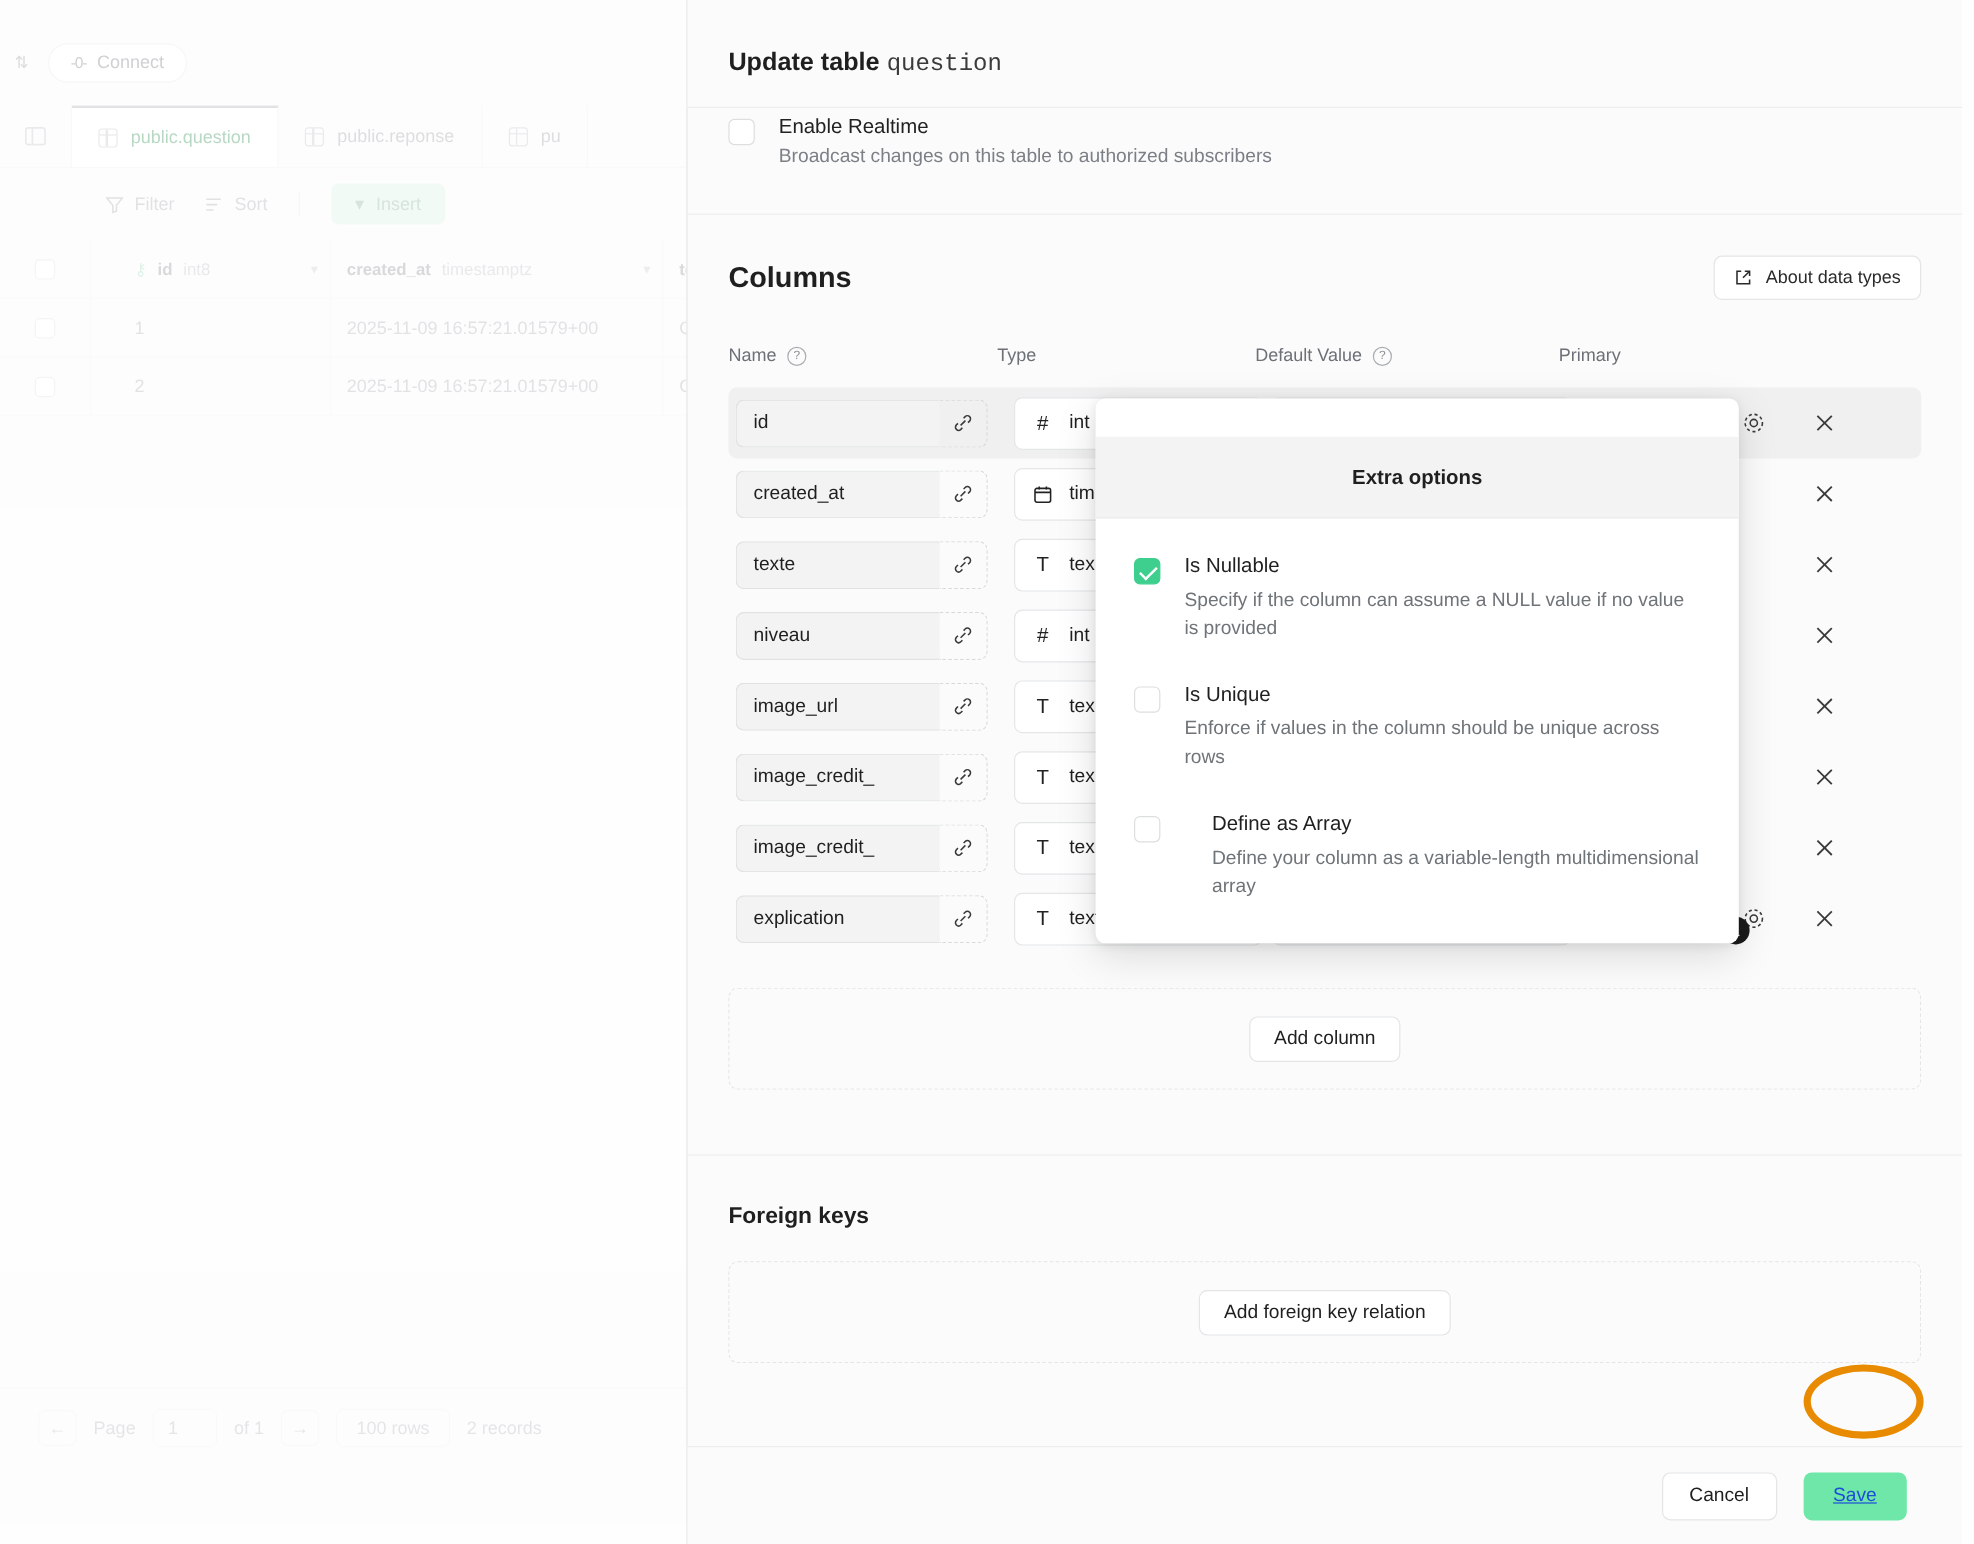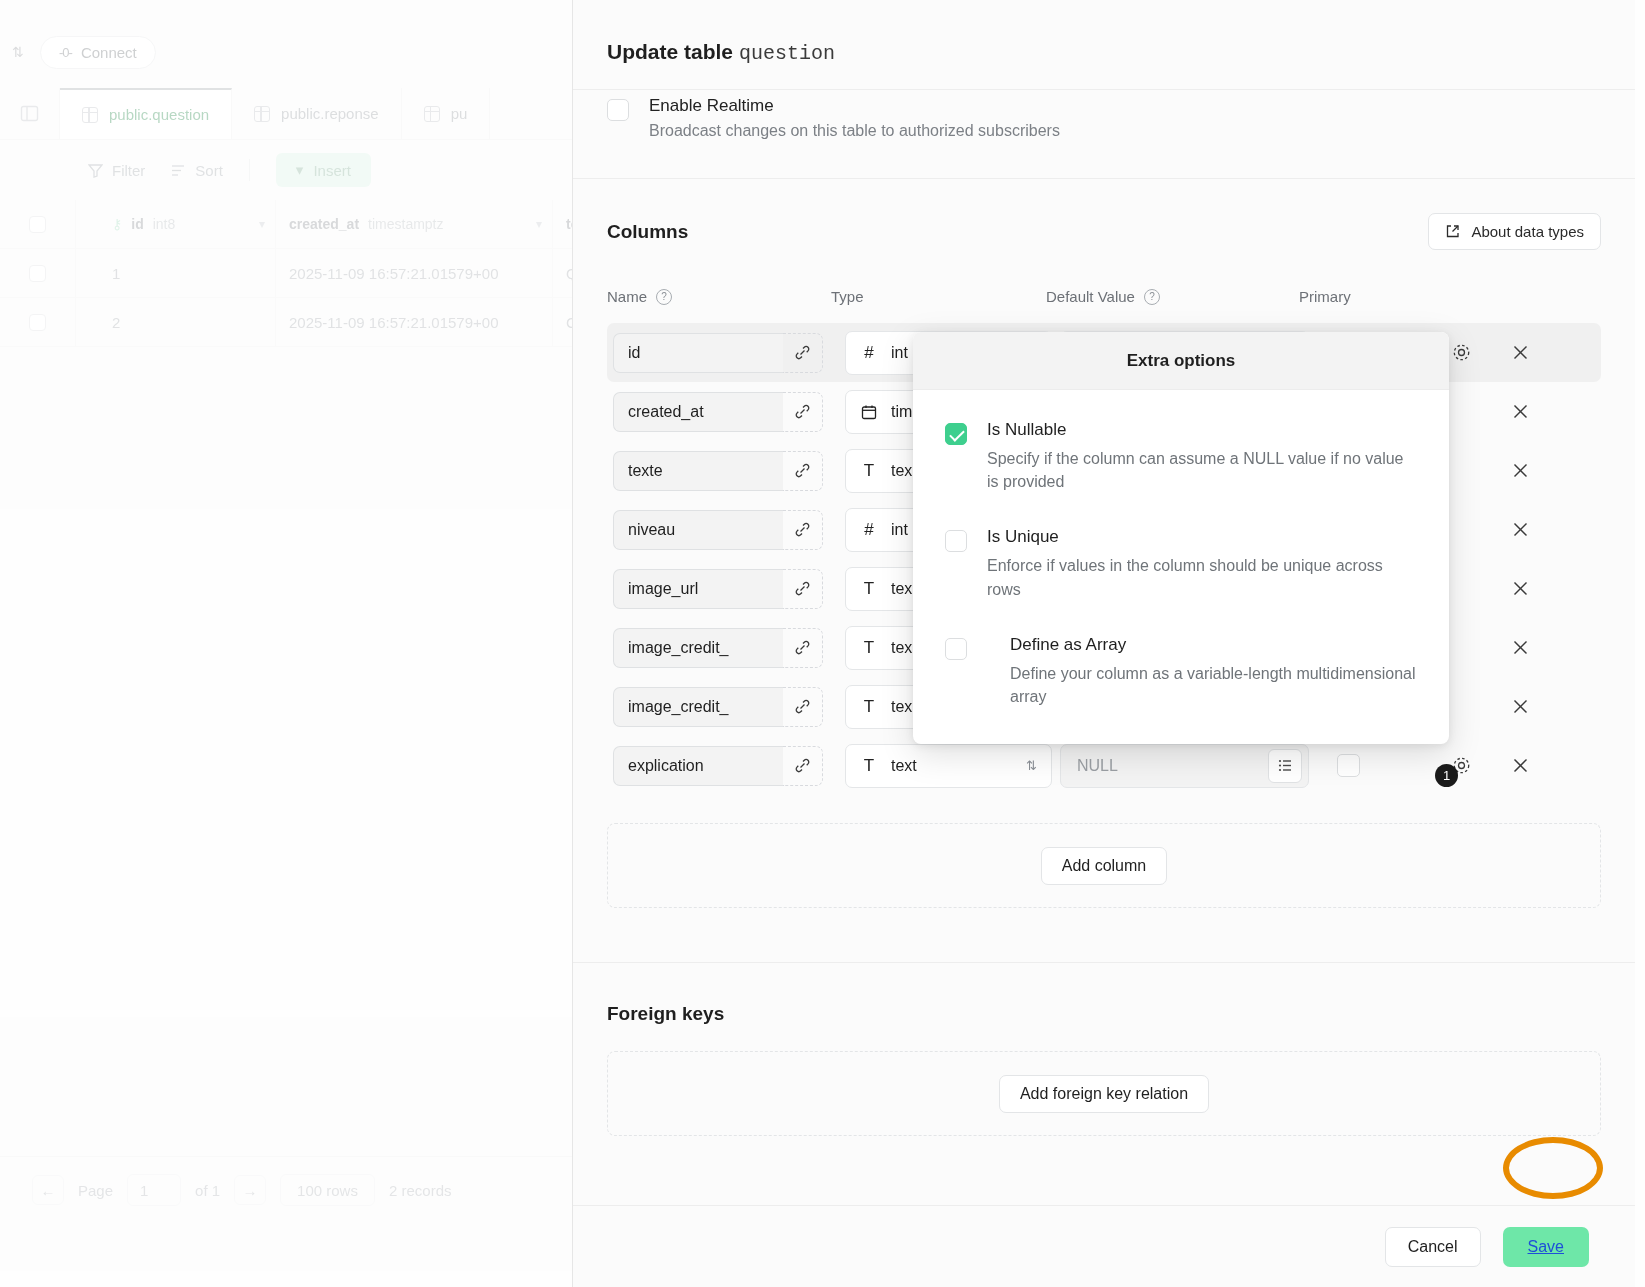--- a/index.html
+++ b/index.html
@@ -96,21 +96,21 @@
   .sq-check.checked { background: #3ecf8e; border-color: #3ecf8e; position: relative; }
   .sq-check.checked::after {
     content: ""; position: absolute; left: 7px; top: 3px; width: 6px; height: 12px;
     border: solid #fff; border-width: 0 2.4px 2.4px 0; transform: rotate(45deg);
   }
   .rt-label { font-size: 17px; color: #222; margin-bottom: 6px; }
   .rt-desc { font-size: 16px; color: #7c8086; }
 
   .cols-sec { padding: 34px 34px 0 34px; }
   .cols-head { display: flex; align-items: center; justify-content: space-between; margin-bottom: 38px; }
-  .cols-title { font-size: 19px; font-weight: bold; color: #1f1f1f; }
+  .cols-title { font-size: 24px; font-weight: bold; color: #1f1f1f; }
   .about-btn {
     display: inline-flex; align-items: center; gap: 11px;
     border: 1px solid #e3e5e7; border-radius: 7px; background: #fff;
     padding: 9px 16px; font-size: 15px; color: #2b2b2b;
   }
   .ext-ico { width: 15px; height: 15px; position: relative; display:inline-block; }
 
   .col-head-row { display: flex; font-size: 15px; color: #6d7177; margin-bottom: 18px; }
   .ch-name { width: 224px; display: flex; gap: 9px; align-items: center; }
   .ch-type { width: 215px; }
@@ -178,22 +178,22 @@
     position: absolute; border: 6px solid #e88b00; border-radius: 50%;
     width: 100px; height: 62px; right: 32px; bottom: 88px; pointer-events: none;
   }
 
   
   .popover {
     position: absolute; left: 913px; top: 332px; width: 536px;
     background: #fff; border-radius: 8px; box-shadow: 0 10px 34px rgba(0,0,0,0.13), 0 2px 8px rgba(0,0,0,0.08);
     z-index: 40; overflow: hidden;
   }
-  .pop-head { background: #f3f3f3; height: 58px; display: flex; align-items: center; justify-content: center;
-    font-size: 17px; font-weight: bold; color: #1f1f1f; border-bottom: 1px solid #ececec; }
+  .pop-head { background: #f3f3f3; height: 68px; display: flex; align-items: center; justify-content: center;
+    font-size: 17px; font-weight: bold; color: #1f1f1f; border-bottom: 1px solid #ececec; margin-top: 32px; }
   .pop-body { padding: 30px 32px 36px 32px; }
   .pop-opt { display: flex; gap: 20px; margin-bottom: 34px; }
   .pop-opt:last-child { margin-bottom: 0; gap: 43px; }
   .pop-label { font-size: 17px; color: #1f1f1f; margin-bottom: 7px; }
   .pop-desc { font-size: 16px; color: #6f7479; line-height: 1.45; }
 </style>
 </head>
 <body>
 
 <div id="root">

